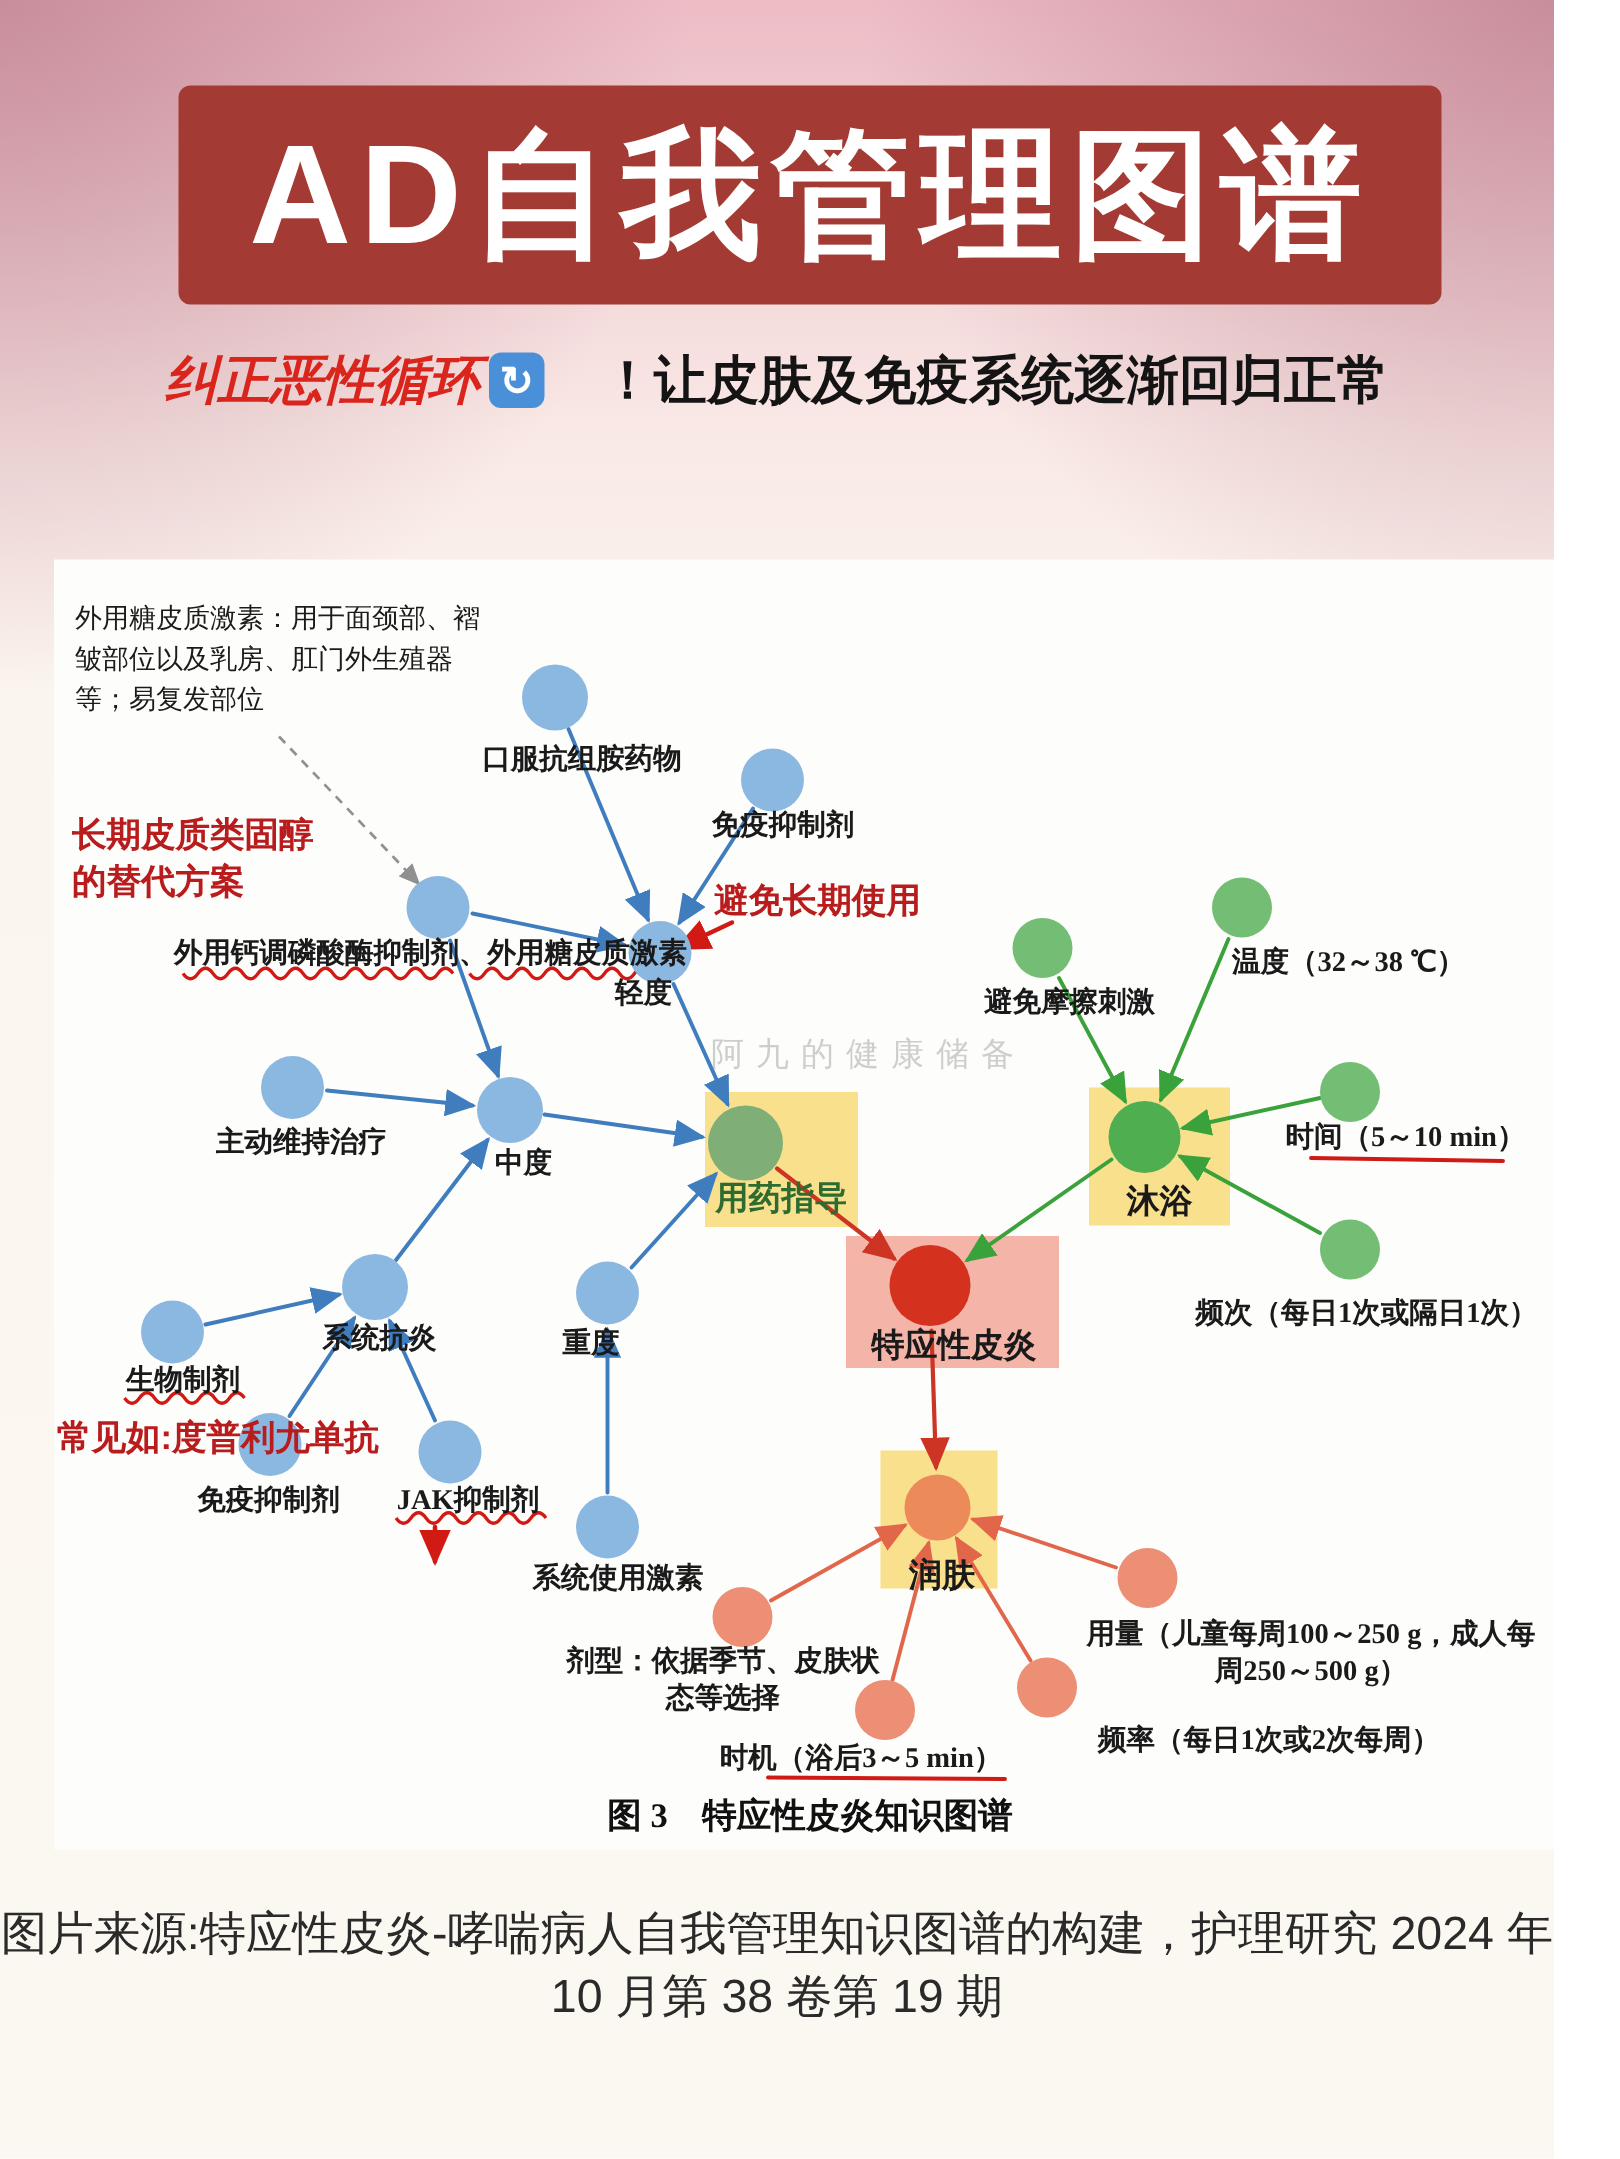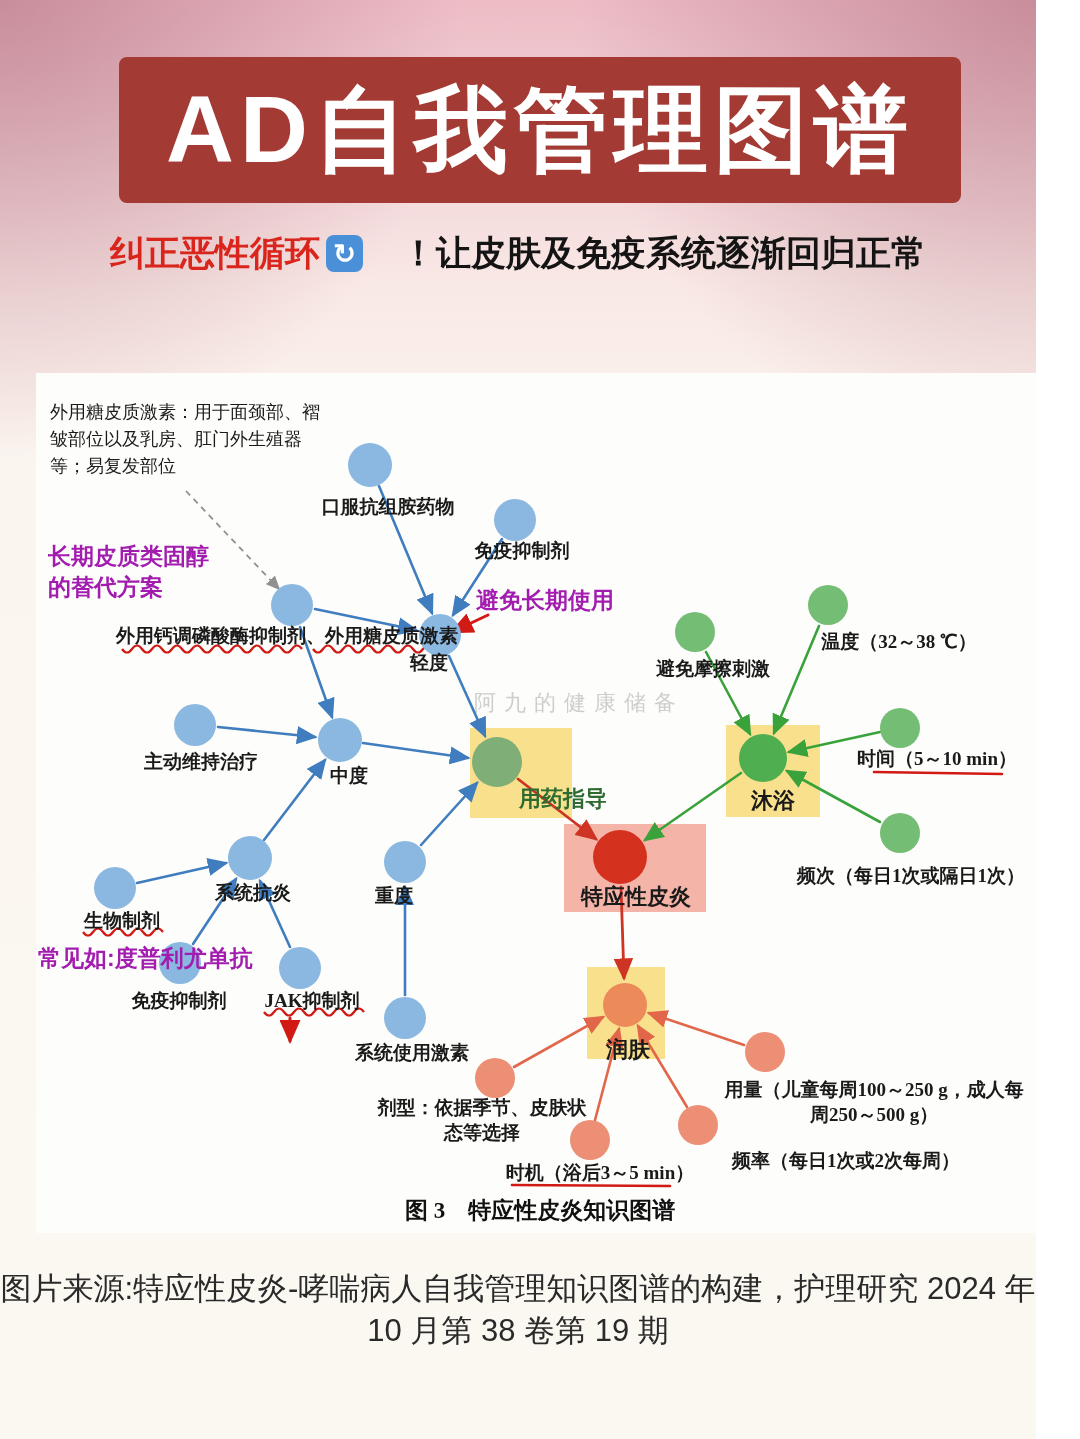--- a/index.html
+++ b/index.html
@@ -7,21 +7,21 @@
     font-family:"Liberation Sans",sans-serif;
     background:
       radial-gradient(circle at 0% 0%, rgba(171,103,120,.55), transparent 26%),
       radial-gradient(circle at 100% 0%, rgba(171,103,120,.55), transparent 26%),
       linear-gradient(180deg,#edbcc5 0%,#f2d2d6 10%,#f9e9e6 20%,#fbf5ef 32%,#fbf8f2 100%);}
   .header{position:absolute;left:119px;top:57px;width:842px;height:146px;background:#a33a33;
     border-radius:8px;display:flex;align-items:center;justify-content:center;}
   .header .title{color:#ffffff;font-size:94px;font-weight:bold;letter-spacing:6px;white-space:nowrap;}
   .subtitle{position:absolute;left:0;right:0;top:230px;display:flex;justify-content:center;align-items:center;
     font-size:35px;font-weight:bold;white-space:nowrap;}
-  .sub-red{color:#d9251b;}
+  .sub-red{color:#d9251b;font-style:italic;}
   .cycle-badge{display:inline-flex;width:37px;height:37px;background:#4a90d9;border-radius:8px;color:#fff;
     align-items:center;justify-content:center;font-size:27px;font-weight:bold;margin:0 6px;}
   .sub-rest{color:#141414;margin-left:32px;}
   .figure{position:absolute;left:36px;top:373px;width:1008px;height:860px;background:#fdfdfb;}
   .figure svg{position:absolute;left:0;top:0;}
   svg circle.b{fill:#8bb8e0;}
   svg circle.gm{fill:#7fae77;}
   svg circle.gs{fill:#74bd74;}
   svg circle.gb{fill:#4fae4f;}
   svg circle.rd{fill:#d5311f;}
@@ -32,23 +32,23 @@
   svg line.eo{stroke:#e2664a;stroke-width:2.6;stroke-linecap:round;}
   svg line.er{stroke:#cd3424;stroke-width:2.8;stroke-linecap:round;}
   svg line.ed{stroke:#909090;stroke-width:1.8;stroke-dasharray:6 5;}
   svg line.ea{stroke:#d11a14;stroke-width:3;stroke-linecap:round;}
   svg path.wv{stroke:#d11a14;stroke-width:2.2;fill:none;}
   svg line.ul{stroke:#d11a14;stroke-width:2.6;stroke-linecap:round;}
   .nl{position:absolute;transform:translateX(-50%);font-family:"Liberation Serif",serif;font-size:19px;
     font-weight:600;color:#1a1a1a;white-space:nowrap;text-align:center;line-height:1.32;}
   .nl.big{font-size:22px;font-weight:700;}
   .nl.wrap{white-space:normal;}
-  .nl.mg{color:#2e6b31;margin-left:42px;}
+  .nl.mg{color:#2e6b31;}
   .note{position:absolute;font-family:"Liberation Serif",serif;font-size:18px;color:#1b1b1b;line-height:1.5;}
-  .ann{position:absolute;color:#a21caf;font-weight:bold;font-size:23px;line-height:1.35;white-space:pre-line;}
+  .ann{position:absolute;color:#b91c1c;font-weight:bold;font-size:23px;line-height:1.35;white-space:pre-line;}
   .watermark{position:absolute;font-size:22px;color:rgba(140,140,140,.42);letter-spacing:8px;white-space:nowrap;}
   .caption{position:absolute;left:0;right:0;top:822px;text-align:center;font-family:"Liberation Serif",serif;
     font-weight:bold;font-size:23px;color:#111;}
   .source{position:absolute;left:0;right:0;top:1268px;text-align:center;font-size:31px;color:#2a2a2a;}
 </style>
 </head>
 <body>
 
 <div class="page">
 
@@ -173,21 +173,21 @@
     <div class="nl" style="left:376px;top:667px">系统使用激素</div>
     <div class="nl big mg" style="left:485px;top:411px">用药指导</div>
     <div class="nl big" style="left:600px;top:509px">特应性皮炎</div>
     <div class="nl" style="left:677px;top:283px">避免摩擦刺激</div>
     <div class="nl" style="left:863px;top:256px">温度（32～38 ℃）</div>
     <div class="nl" style="left:901px;top:373px">时间（5～10 min）</div>
     <div class="nl big" style="left:737px;top:413px">沐浴</div>
     <div class="nl" style="left:875px;top:490px">频次（每日1次或隔日1次）</div>
     <div class="nl big" style="left:592px;top:662px">润肤</div>
     <div class="nl wrap" style="left:446px;top:722px;width:212px">剂型：依据季节、皮肤状态等选择</div>
-    <div class="nl" style="left:564px;top:787px">时机（浴后3～5 min）</div>
+    <div class="nl" style="left:538px;top:787px">时机（浴后3～5 min）</div>
     <div class="nl" style="left:810px;top:775px">频率（每日1次或2次每周）</div>
     <div class="nl wrap" style="left:838px;top:704px;width:300px">用量（儿童每周100～250 g，成人每周250～500 g）</div>
 
     <div class="note" style="left:14px;top:26px;width:282px">外用糖皮质激素：用于面颈部、褶皱部位以及乳房、肛门外生殖器等；易复发部位</div>
     <div class="ann" style="left:12px;top:168px">长期皮质类固醇
 的替代方案</div>
     <div class="ann" style="left:440px;top:212px">避免长期使用</div>
     <div class="ann" style="left:2px;top:570px">常见如:度普利尤单抗</div>
 
     <div class="watermark" style="left:438px;top:315px">阿九的健康储备</div>

